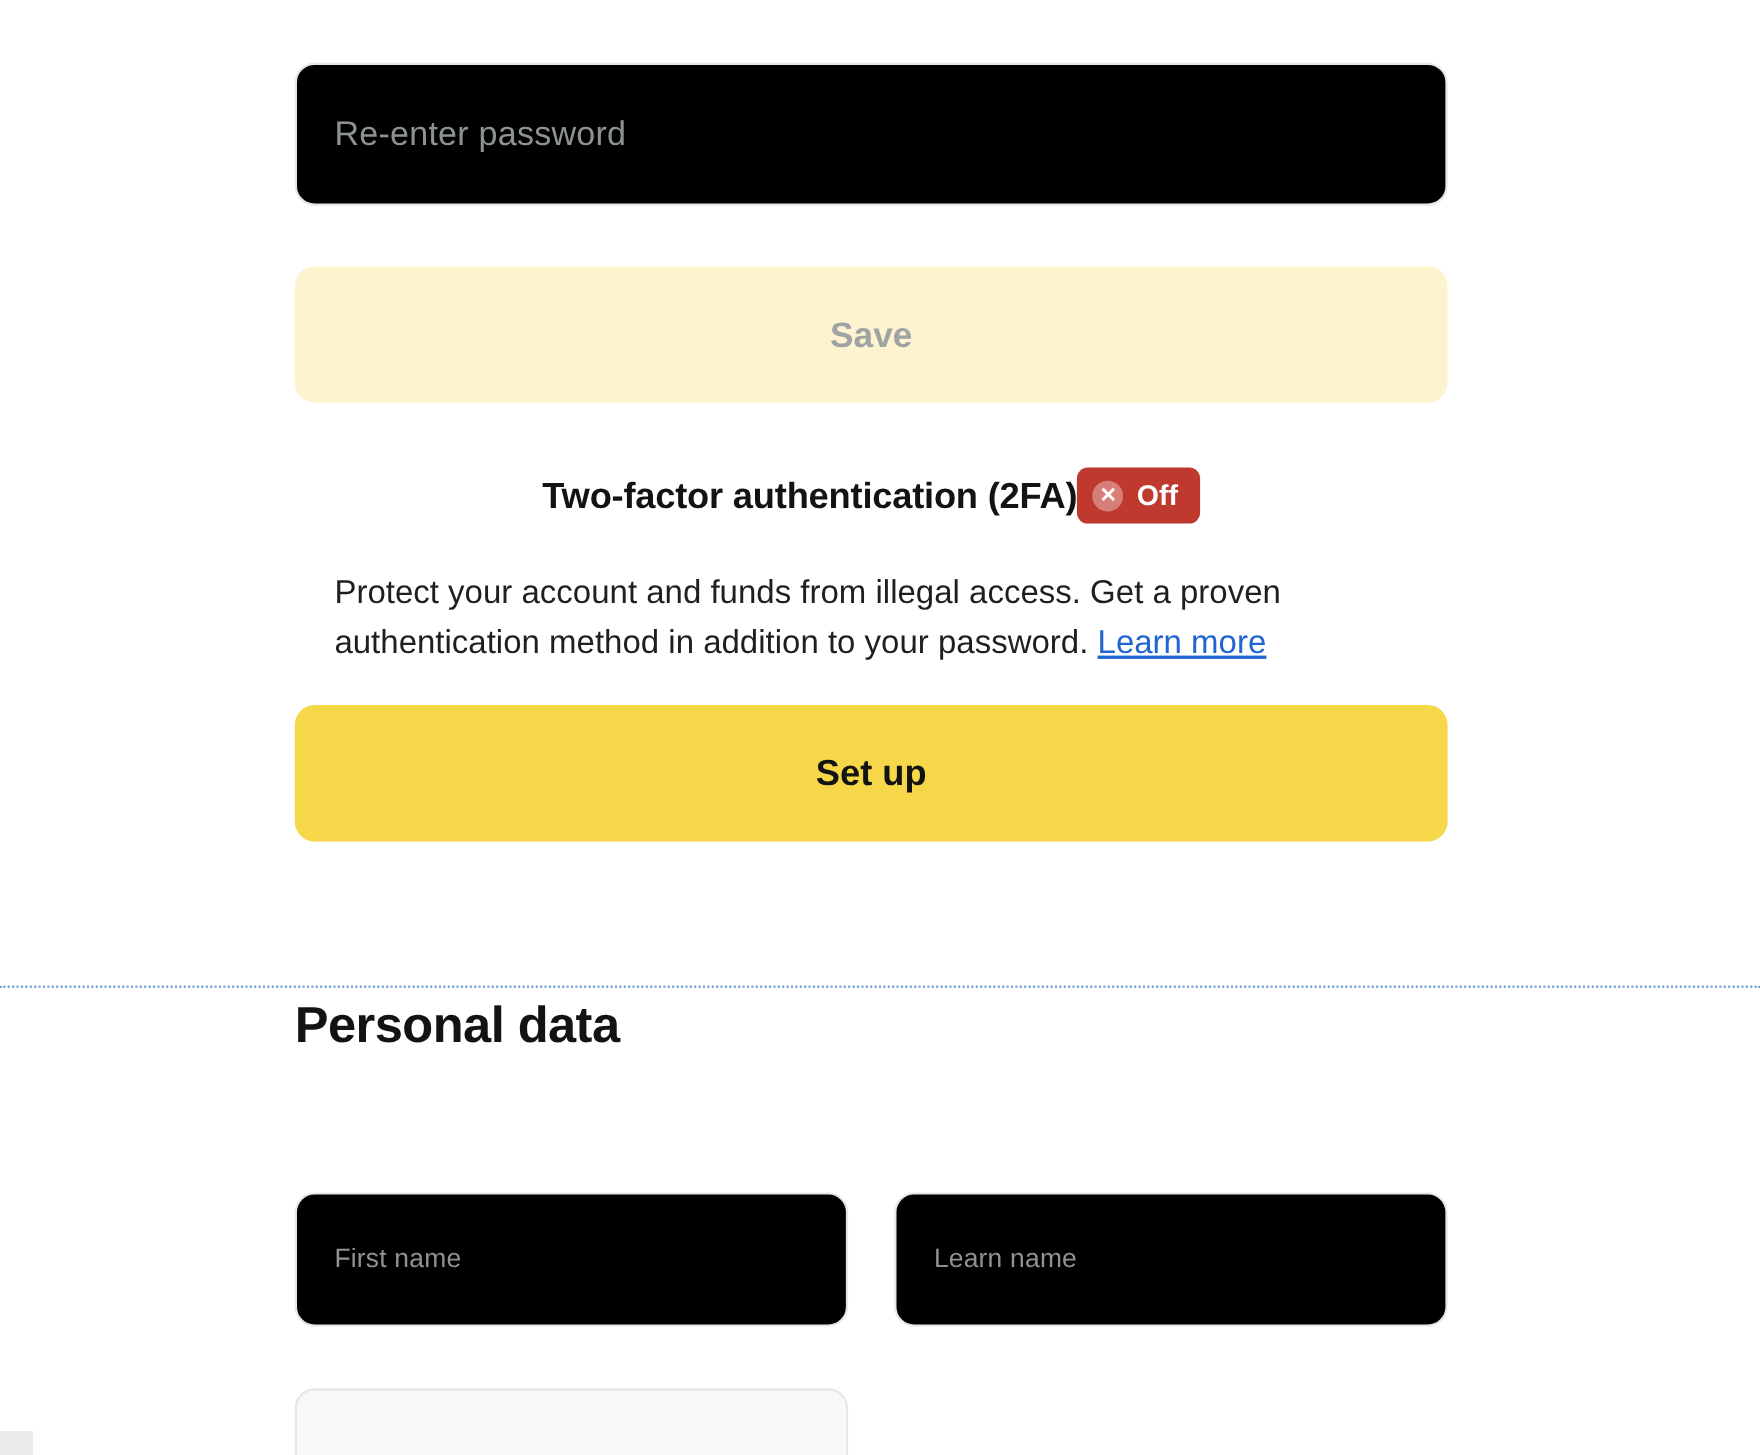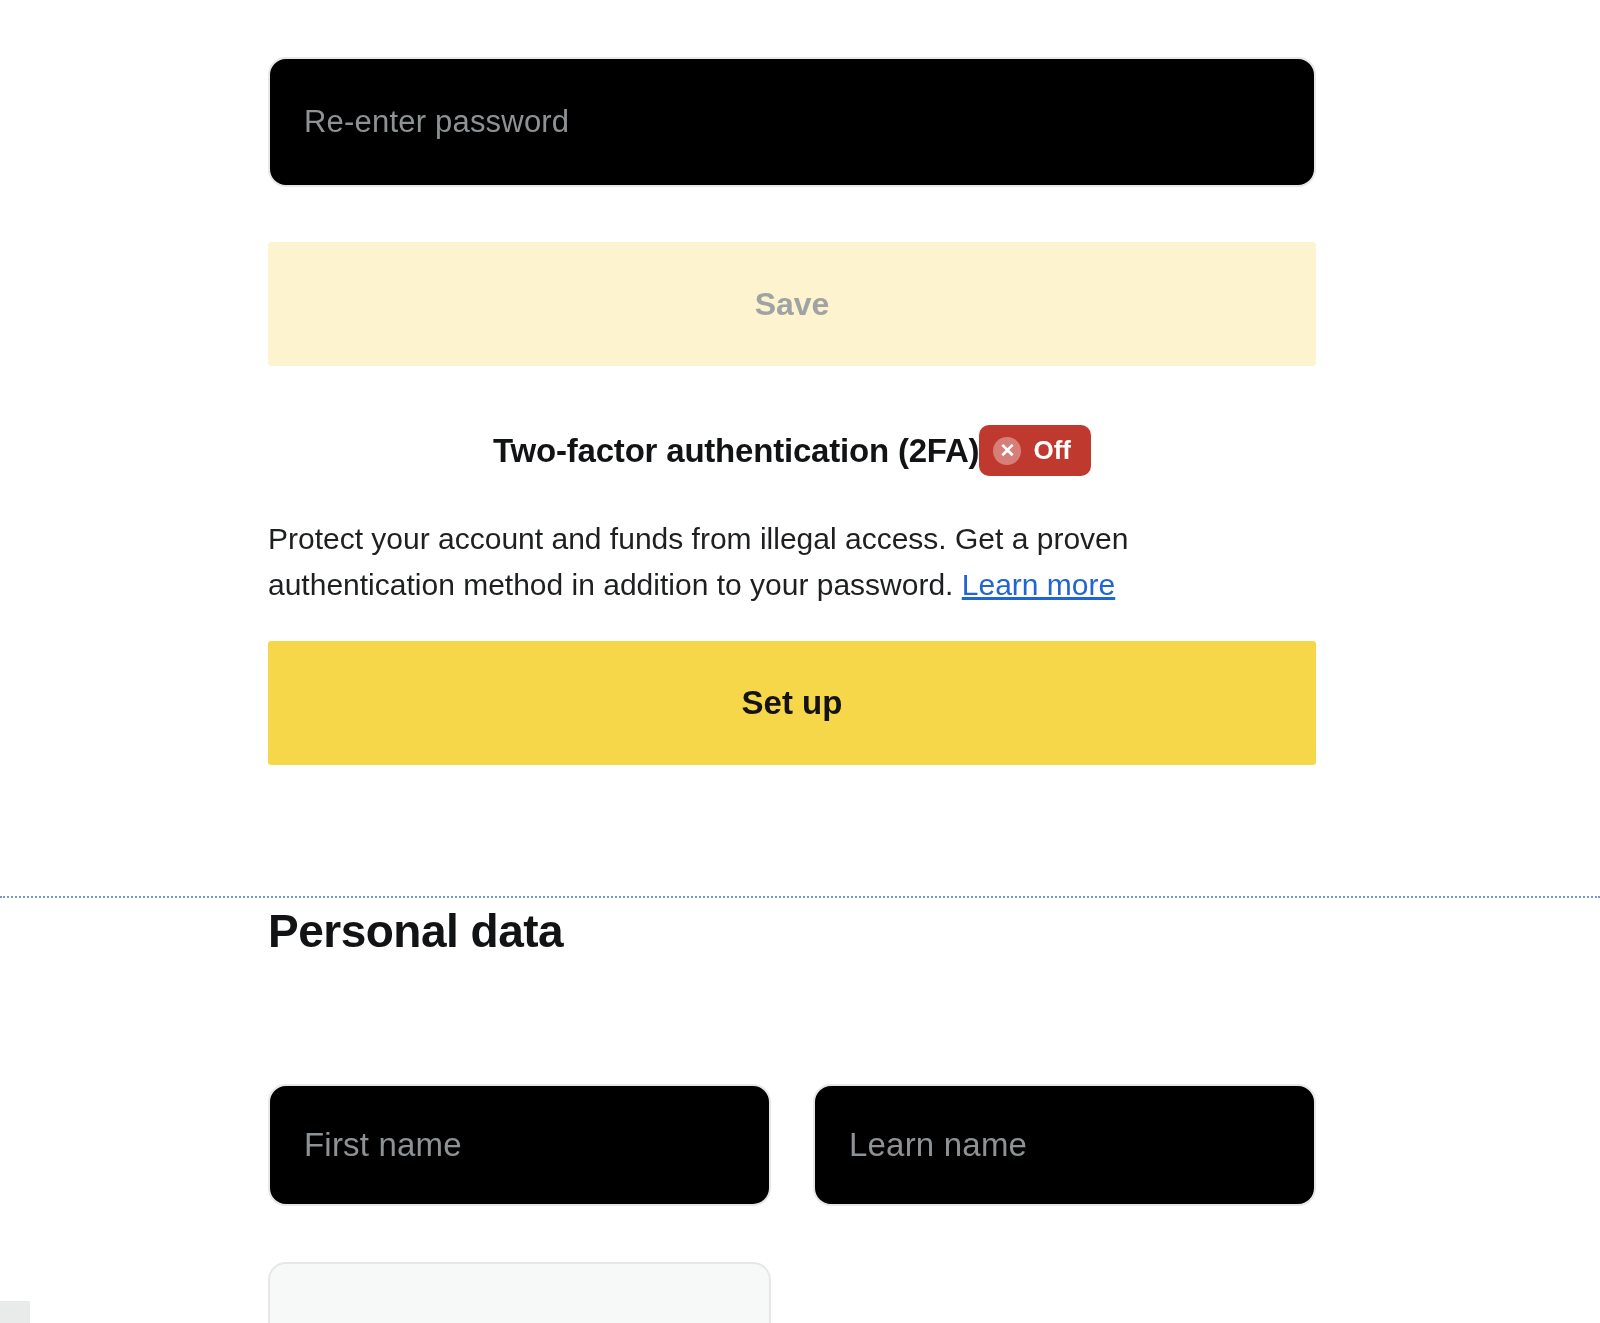--- a/index.html
+++ b/index.html
@@ -42,21 +42,21 @@
   .text-field .ph {
     font-size: 31px;
     color: #8d9294;
     letter-spacing: 0.2px;
   }
 
   
   .btn {
     box-sizing: border-box;
     width: 100%;
-    border-radius: 3px;
+    border-radius: 18px;
     display: flex;
     align-items: center;
     justify-content: center;
     border: none;
     cursor: pointer;
   }
   .btn-save {
     height: 124px;
     background: #fdf4cf;
     color: #a0a3a4;
@@ -138,21 +138,21 @@
     display: flex;
     gap: 42px;
     width: 100%;
   }
   .two-col .text-field {
     width: 503px;
     height: 122px;
     border-radius: 18px;
   }
   .two-col .ph {
-    font-size: 33px;
+    font-size: 24px;
   }
 
   .gender-field {
     box-sizing: border-box;
     width: 503px;
     height: 120px;
     border: 2px solid #e6e8e8;
     border-radius: 18px;
     background: #f7f8f8;
     display: flex;
@@ -188,21 +188,21 @@
   <div class="col" style="top:425px;">
     <div class="row-between">
       <div class="h-2fa">Two-factor authentication (2FA)</div>
       <div class="badge-off">
         <span class="x-circle">✕</span>
         <span>Off</span>
       </div>
     </div>
   </div>
 
-  <div class="col" style="top:516px;">
+  <div class="col" style="top:516px;margin-left:36px;">
     <div class="desc">
       <span>Protect your account and funds from illegal access. Get a proven authentication method in addition to your password. </span><a href="#">Learn more</a>
     </div>
   </div>
 
   <div class="col" style="top:641px;">
     <div class="btn btn-setup">Set up</div>
   </div>
 
   <div class="divider" style="top:896px;"></div>

